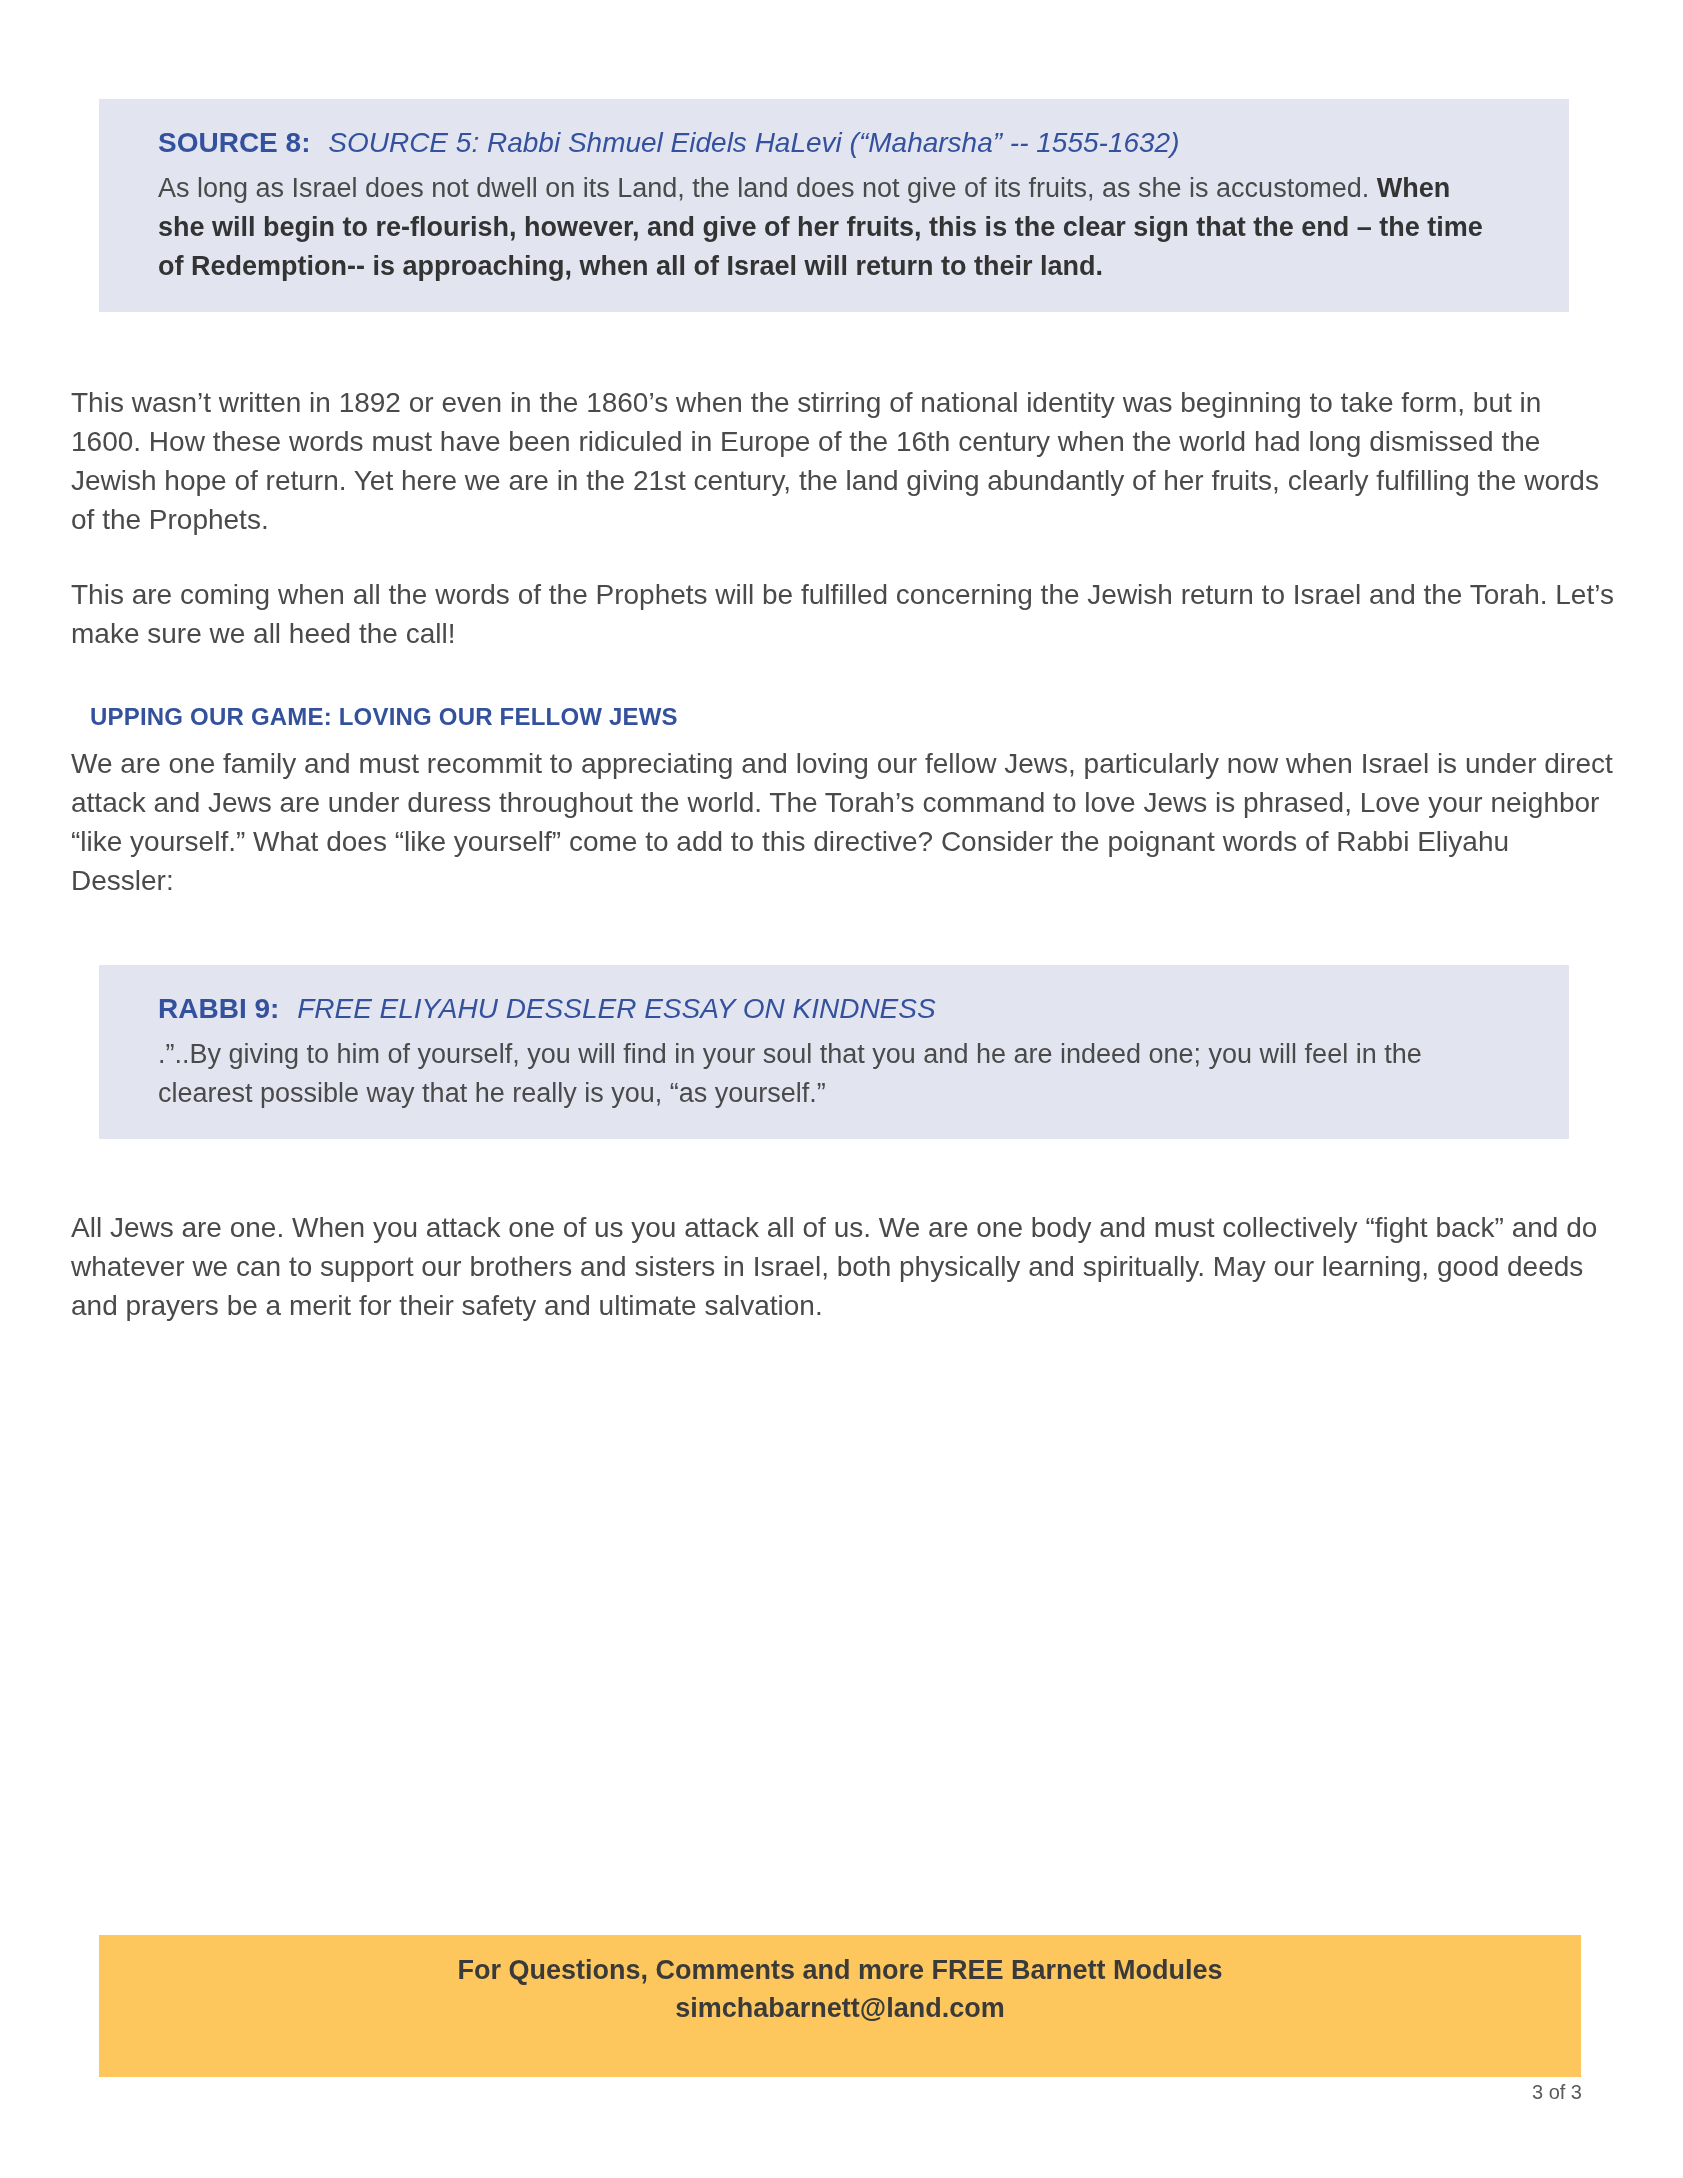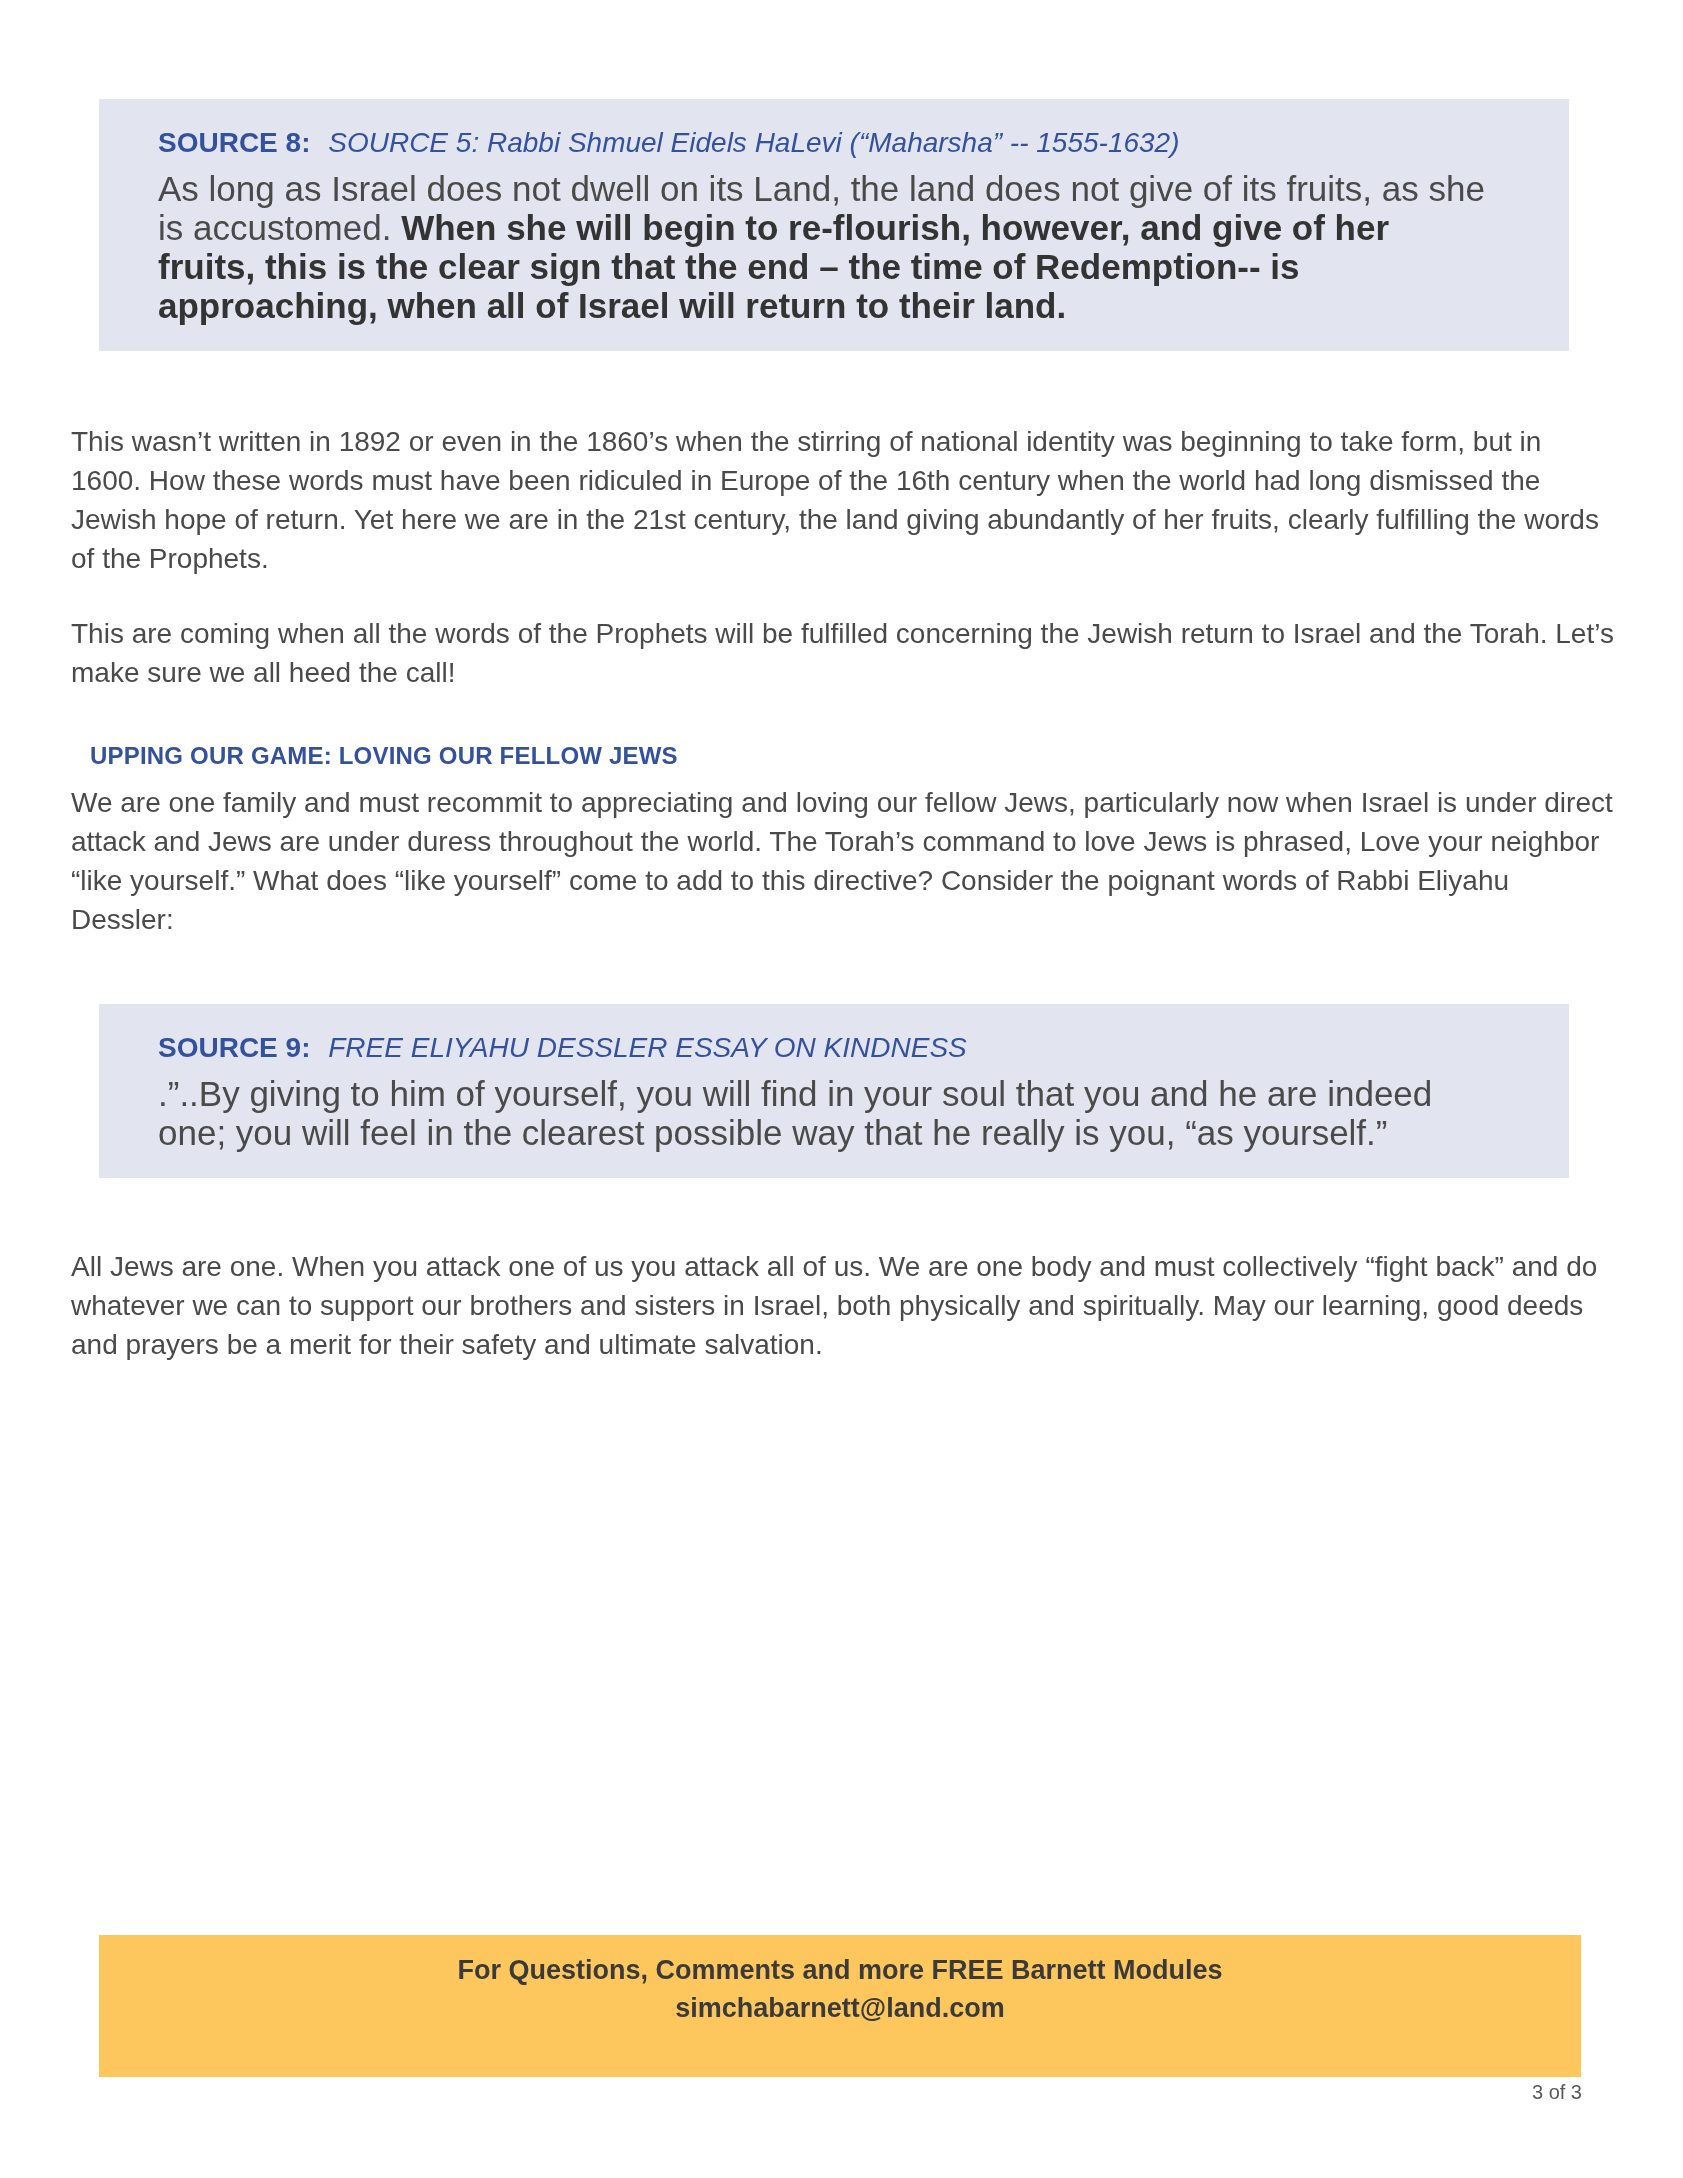--- a/index.html
+++ b/index.html
@@ -39,21 +39,21 @@
   .source-heading .source-label {
     font-weight: bold;
     font-style: normal;
     margin-right: 10px;
   }
   .source-heading .source-title {
     font-style: italic;
     font-weight: normal;
   }
   .source-body {
-    font-size: 35px;
+    font-size: 27px;
     line-height: 39px;
     color: var(--body-text);
   }
   .source-body strong { color: var(--bold-text); }
   .body-para {
     font-size: 28px;
     line-height: 39px;
     color: var(--body-text);
     margin: 36px 69px 0 71px;
   }
@@ -111,21 +111,21 @@
   <p class="body-para first-after-box">This wasn’t written in 1892 or even in the 1860’s when the stirring of national identity was beginning to take form, but in 1600. How these words must have been ridiculed in Europe of the 16th century when the world had long dismissed the Jewish hope of return. Yet here we are in the 21st century, the land giving abundantly of her fruits, clearly fulfilling the words of the Prophets.</p>
 
   <p class="body-para">This are coming when all the words of the Prophets will be fulfilled concerning the Jewish return to Israel and the Torah. Let’s make sure we all heed the call!</p>
 
   <h2 class="section-heading">UPPING OUR GAME: LOVING OUR FELLOW JEWS</h2>
 
   <p class="body-para no-top">We are one family and must recommit to appreciating and loving our fellow Jews, particularly now when Israel is under direct attack and Jews are under duress throughout the world. The Torah’s command to love Jews is phrased, Love your neighbor “like yourself.” What does “like yourself” come to add to this directive? Consider the poignant words of Rabbi Eliyahu Dessler:</p>
 
   <section class="source-box source9">
     <p class="source-heading">
-      <strong class="source-label">SOURCE 9:</strong>
+      <strong class="source-label">RABBI 9:</strong>
       <em class="source-title">FREE ELIYAHU DESSLER ESSAY ON KINDNESS</em>
     </p>
     <p class="source-body">.”..By giving to him of yourself, you will find in your soul that you and he are indeed one; you will feel in the clearest possible way that he really is you, “as yourself.”</p>
   </section>
 
   <p class="body-para after-box">All Jews are one. When you attack one of us you attack all of us. We are one body and must collectively “fight back” and do whatever we can to support our brothers and sisters in Israel, both physically and spiritually. May our learning, good deeds and prayers be a merit for their safety and ultimate salvation.</p>
 
   <footer class="footer-box">
     <p>For Questions, Comments and more FREE Barnett Modules</p>
     <p>simchabarnett@land.com</p>

